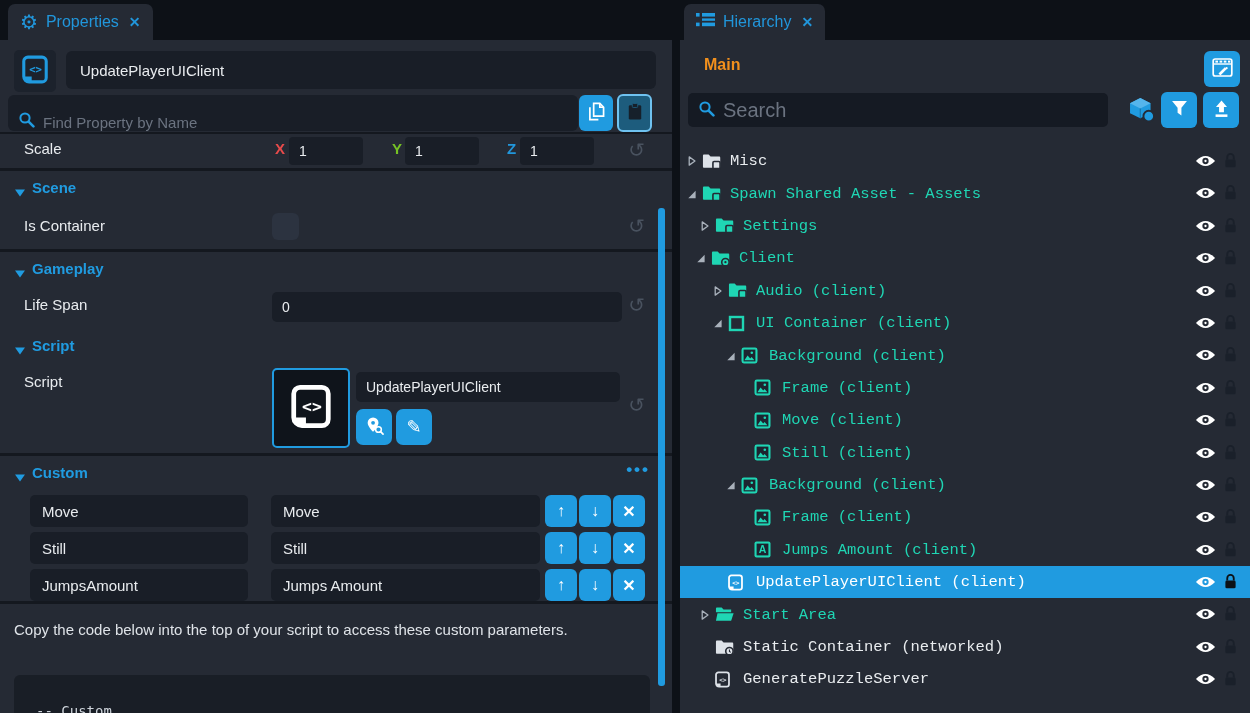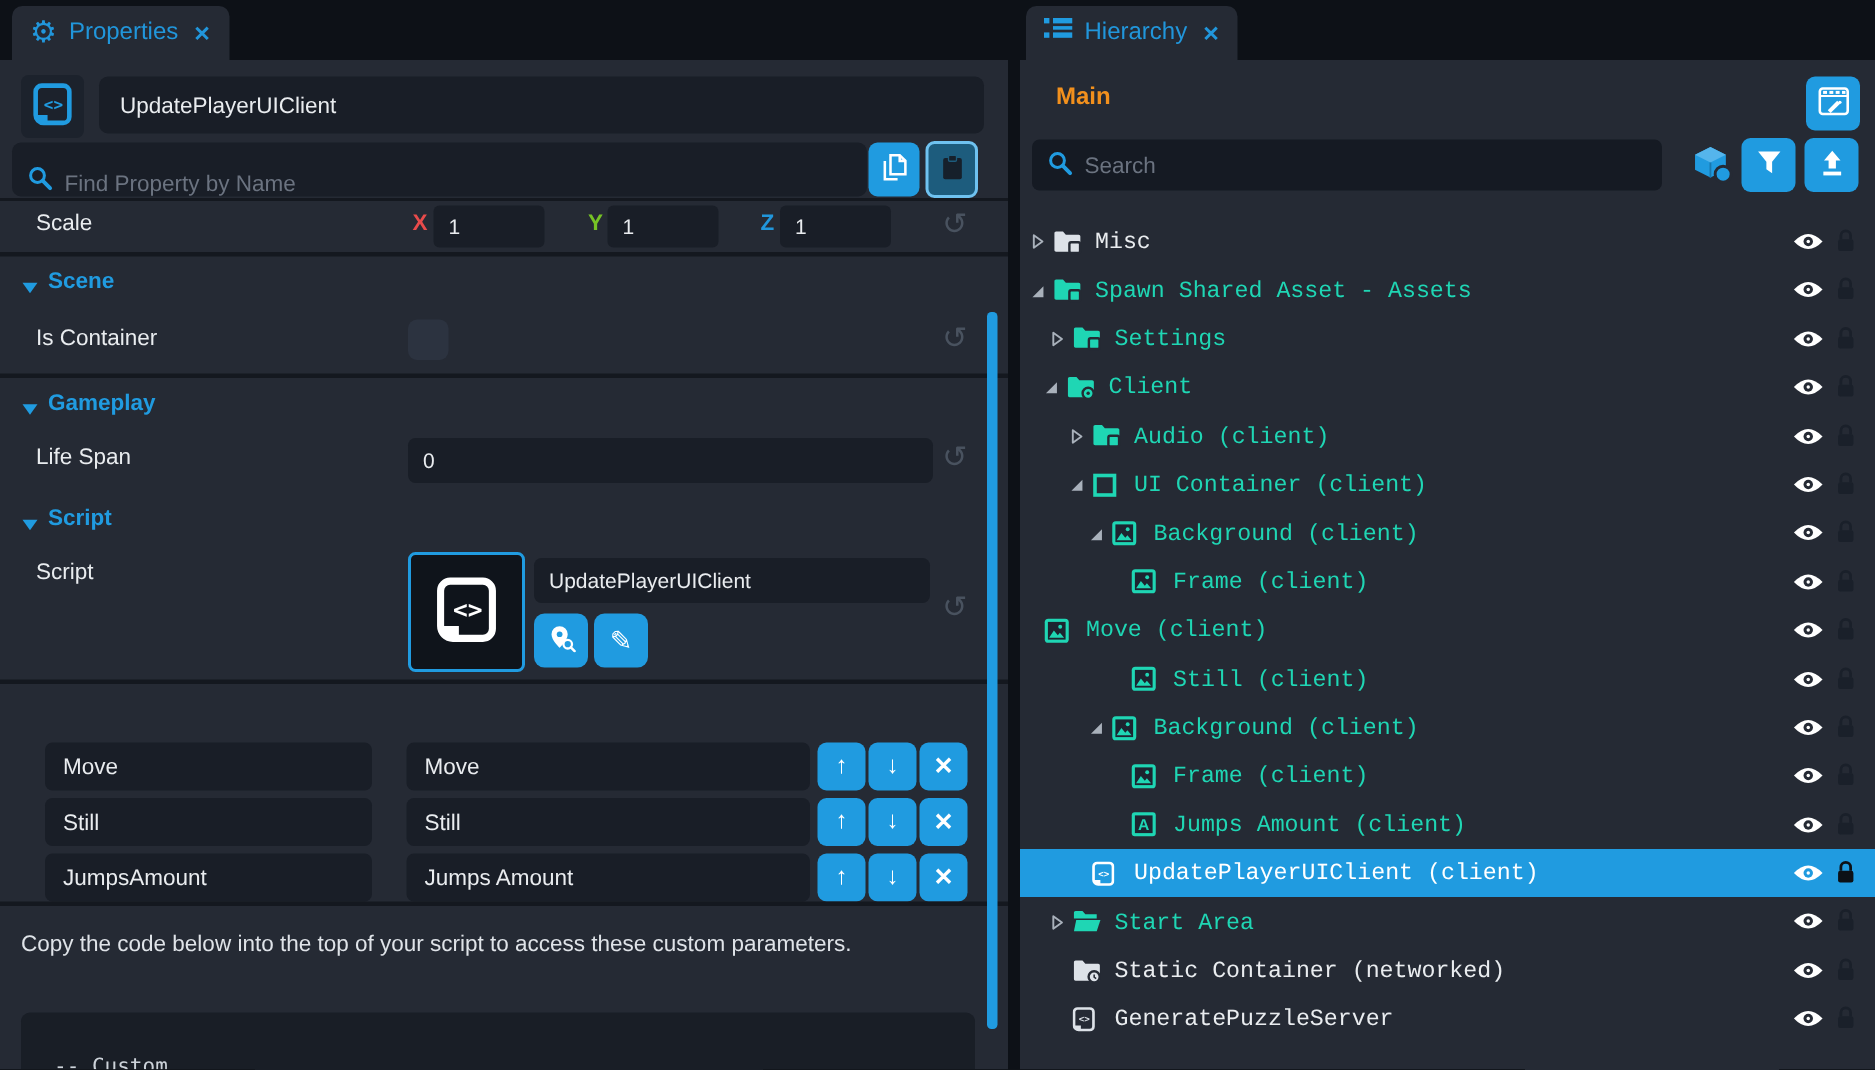--- a/index.html
+++ b/index.html
@@ -112,21 +112,21 @@
 
   .vscroll { position:absolute; left:658px; top:168px; width:7px; height:478px; background:#209be0; border-radius:3px; cursor:pointer; }
 
   
   .main-label { position:absolute; left:24px; top:16px; color:#f2901d; font-weight:bold; font-size:16px; }
   .scene-btn { position:absolute; right:10px; top:11px; width:36px; height:36px; background:#209be0; border:none; border-radius:6px; }
   .hsearch {
     position:absolute; left:8px; top:53px; width:420px; height:34px; background:#151a23;
     border-radius:5px; display:flex; align-items:center; padding:0 10px;
   }
-  .hsearch input { flex:1; background:transparent; border:none; outline:none; color:#e9ecef; font-size:15px; font-family:"Liberation Sans",sans-serif; margin-left:8px; }
+  .hsearch input { flex:1; background:transparent; border:none; outline:none; color:#e9ecef; font-size:20px; font-family:"Liberation Sans",sans-serif; margin-left:8px; }
   .hsearch input::placeholder { color:#6b7380; }
   .cube-ico { position:absolute; left:447px; top:56px; cursor:pointer; }
   .filter-btn { left:481px; } .upload-btn { left:523px; }
   .hbtn { position:absolute; top:52px; width:36px; height:36px; background:#209be0; border:none; border-radius:6px; cursor:pointer; display:flex; align-items:center; justify-content:center; }
 
   .tree { position:absolute; top:105px; left:0; right:0; bottom:0; overflow:hidden; }
   .trow { position:relative; height:32.4px; display:flex; align-items:center; cursor:pointer; }
   .trow.selected { background:#209be0; }
   .arrow { width:16px; display:flex; align-items:center; flex:none; }
   .ticon { width:20px; display:flex; align-items:center; flex:none; }
@@ -251,20 +251,27 @@
                 </svg></span>
             </button>
           <button class="mini-btn btn-edit">
               <span>✎</span>
             </button>
           <span class="reset">↺</span>
         </div>
 
         <div class="pdivider div3"></div>
 
+        <div class="sect sect-custom">
+          <span class="tri"><svg width="12" height="10" viewBox="0 0 12 10">
+                <path d="M1 1.5 H11 L6 8.5 Z" fill="#209be0"></path>
+              </svg></span>
+          <span class="sname">Custom</span>
+          <span class="dots">•••</span>
+        </div>
 
         <div class="custom-rows" id="custom-rows">
             <div class="crow">
               <input class="cname" value="Move" readonly="" style="">
               <input class="cdisp" value="Move" readonly="" style="">
               <button class="cbtn up">↑</button>
               <button class="cbtn down">↓</button>
               <button class="cbtn del">✕</button>
             </div>
             <div class="crow">
@@ -533,21 +540,21 @@
             <span class="eye"><svg width="21" height="14" viewBox="0 0 22 14">
                 <path d="M1 7 Q11 -3.5 21 7 Q11 17.5 1 7 Z" fill="#ffffff"></path>
                 <circle cx="11" cy="7" r="3.3" fill="#252a34"></circle>
                 <circle cx="11" cy="7" r="1.2" fill="#ffffff"></circle>
               </svg></span>
             <span class="lock"><svg width="13" height="17" viewBox="0 0 14 18">
                 <path d="M3.5 8 V5.4 a3.5 3.5 0 0 1 7 0 V8" fill="none" stroke="#1a202a" stroke-width="2"></path>
                 <rect x="1.5" y="8" width="11" height="8.4" rx="1.6" fill="#1a202a"></rect>
               </svg></span>
           </div>
-          <div class="trow" style="">
+          <div class="trow" style="padding-left: 58px;">
             <span class="arrow"></span>
             <span class="ticon">
               <svg width="17" height="17" viewBox="0 0 17 17">
                 <rect x="0.5" y="0.5" width="16" height="16" rx="2.4" fill="#1fd6b4"></rect>
                 <rect x="2.6" y="2.6" width="11.8" height="11.8" fill="#1d2430"></rect>
                 <circle cx="10.8" cy="5.8" r="1.3" fill="#1fd6b4"></circle>
                 <path d="M3.4 13.2 L6.6 8.4 L9.2 11.5 L10.6 9.9 L13.4 13.2 Z" fill="#1fd6b4"></path>
               </svg>
             </span>
             <span class="tlabel teal">Move (client)</span>

